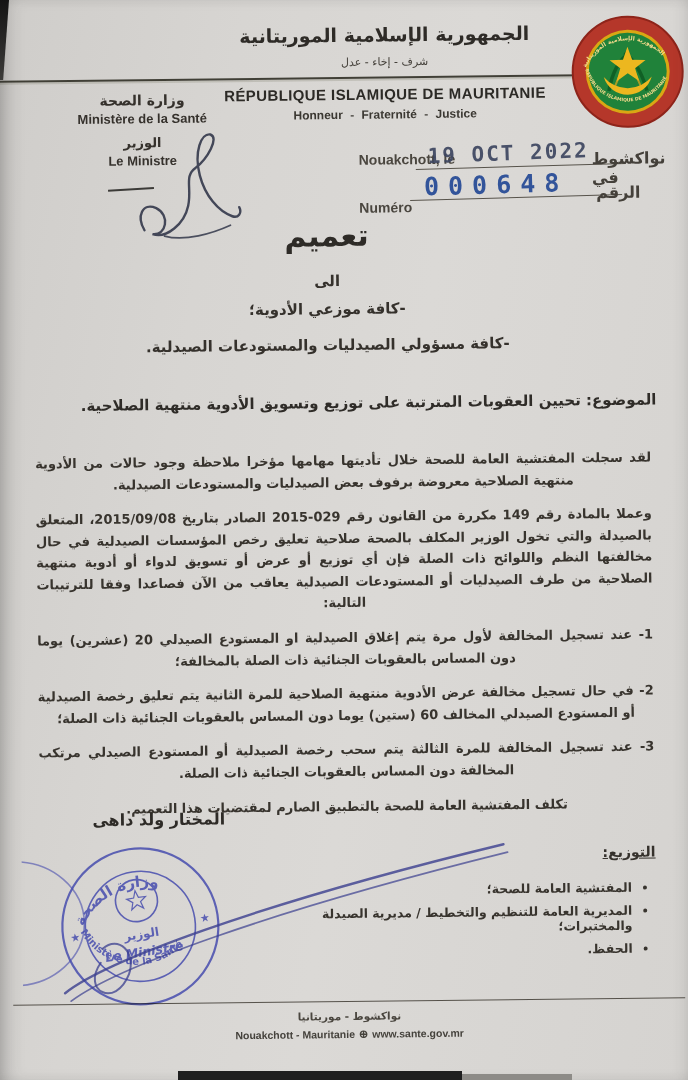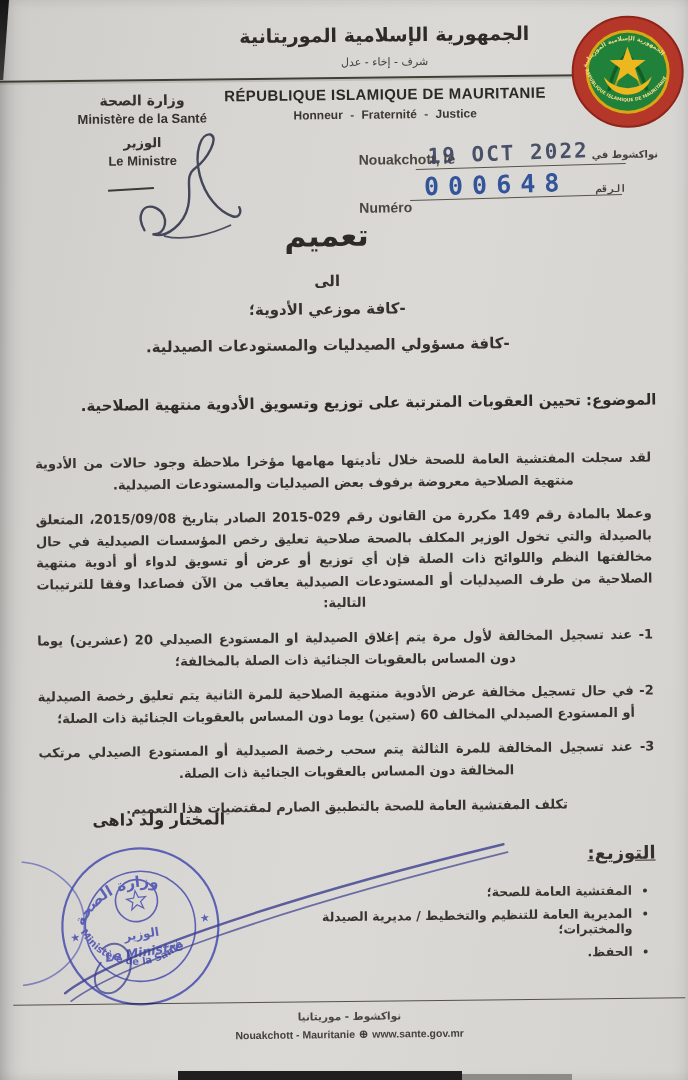--- a/index.html
+++ b/index.html
@@ -22,46 +22,46 @@
   .ministry .ar1{font-size:14px;font-weight:bold;}
   .ministry .fr1{font-size:13px;font-weight:bold;margin-top:3px;font-family:"Liberation Sans",sans-serif;}
   .ministry .ar2{font-size:13px;font-weight:bold;margin-top:9px;}
   .ministry .fr2{font-size:13px;font-weight:bold;margin-top:3px;font-family:"Liberation Sans",sans-serif;}
   .minister-dash{top:186px;left:112px;width:46px;border-top:2px solid #3c3b38;transform:rotate(-3deg);}
   .signature-top{top:116px;left:138px;width:120px;height:130px;z-index:3;}
   
   .seal{top:18px;left:576px;width:114px;height:114px;z-index:2;}
   
   .ref-label{font-size:14px;color:#4a463f;font-weight:bold;font-family:"Liberation Sans",sans-serif;}
-  .ref-ar{font-size:10px;color:#44403a;font-weight:bold;}
+  .ref-ar{font-size:16px;color:#44403a;font-weight:bold;}
   .r1-fr{top:152px;left:363px;}
   .r1-line{top:168px;left:420px;width:210px;border-top:1.2px solid #57534b;transform:rotate(-1deg);}
   .date-stamp{top:143px;left:432px;font-family:"DejaVu Sans Mono","Liberation Mono",monospace;font-size:21px;font-weight:bold;color:#3d4660;letter-spacing:2px;transform:rotate(-1.5deg);opacity:.92;}
   .r1-ar{top:152px;left:596px;}
   .r2-fr{top:200px;left:363px;}
   .r2-line{top:199px;left:414px;width:212px;border-top:1.2px solid #57534b;transform:rotate(-1deg);}
   .num-stamp{top:172px;left:428px;font-family:"DejaVu Sans Mono","Liberation Mono",monospace;font-size:25px;font-weight:bold;color:#2a4d97;letter-spacing:9px;transform:rotate(-1deg);opacity:.95;}
-  .r2-ar{top:186px;left:600px;font-family:Liberation Mono, monospace;}
+  .r2-ar{top:186px;left:600px;}
   
   .doc-title{top:218px;left:130px;width:400px;text-align:center;font-size:30px;font-weight:bold;color:#2e2b27;}
   .to-label{top:272px;left:130px;width:400px;text-align:center;font-size:15px;font-weight:bold;}
   .recip1{top:300px;left:130px;width:400px;text-align:center;font-size:15px;font-weight:bold;direction:rtl;}
   .recip2{top:336px;left:130px;width:400px;text-align:center;font-size:15px;font-weight:bold;direction:rtl;}
   .subject{top:394px;left:40px;width:618px;direction:rtl;text-align:right;font-size:15px;font-weight:bold;color:#2f2c28;}
   
   .body-text{top:450px;left:36px;width:616px;direction:rtl;z-index:2;}
   .body-text p{margin:0 0 13px 0;font-size:13px;line-height:1.66;font-weight:bold;color:#38342e;
     text-align:justify;text-align-last:center;}
   .closing{margin-top:4px;}
   
   .signatory{top:808px;left:52px;width:170px;direction:rtl;text-align:right;font-size:16px;font-weight:bold;color:#2e2b27;z-index:2;}
   .stamp-wrap{top:832px;left:18px;width:510px;height:200px;z-index:3;mix-blend-mode:multiply;}
   
   .distribution{top:845px;left:288px;width:370px;direction:rtl;text-align:right;z-index:2;}
-  .dist-heading{font-size:18px;font-weight:bold;text-decoration:underline;margin:0 6px 14px 0;display:inline-block;}
+  .dist-heading{font-size:14px;font-weight:bold;text-decoration:underline;margin:0 6px 14px 0;display:inline-block;}
   .distribution ul{margin:6px 30px 0 0;padding:0;}
   .distribution li{font-size:12.5px;font-weight:bold;margin-bottom:8px;color:#38342e;}
   
   .footer-line{top:1001px;left:8px;width:672px;border-top:1.2px solid #55514a;}
   .footer-ar{top:1010px;left:144px;width:400px;text-align:center;font-size:10.5px;font-weight:bold;color:#4a463f;}
   .footer-fr{top:1028px;left:144px;width:400px;text-align:center;font-size:10.5px;font-weight:bold;color:#45423c;font-family:"Liberation Sans",sans-serif;}
   .globe{display:inline-block;margin:0 4px;font-size:11px;color:#45423c;}
   
   .scan-edge-left{position:absolute;left:0;top:0;width:9px;height:80px;
     background:linear-gradient(180deg,#141414,#3c3b39);clip-path:polygon(0 0,100% 0,35% 100%,0 100%);z-index:5;}

